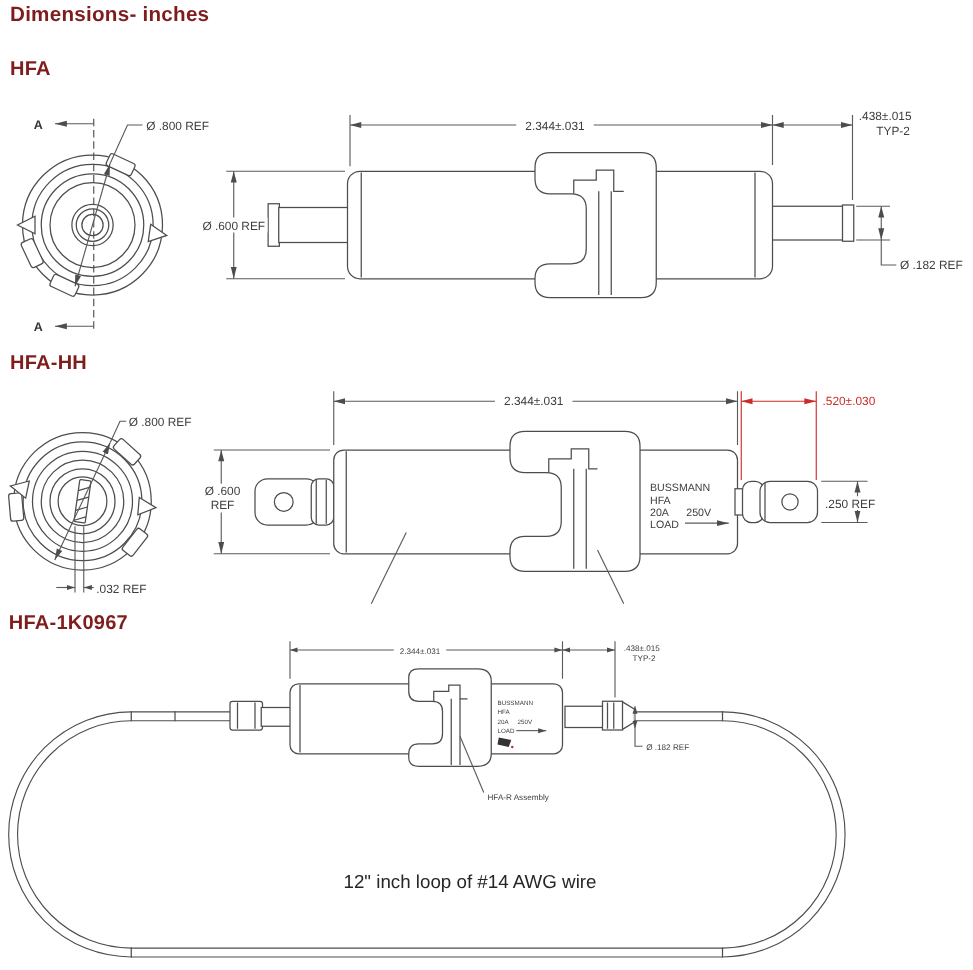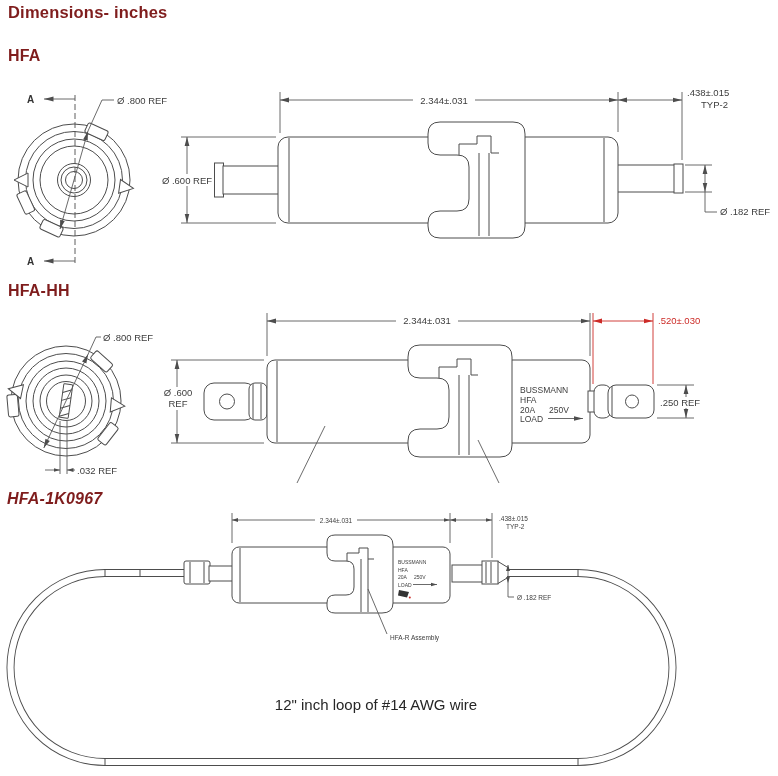--- a/index.html
+++ b/index.html
@@ -2,21 +2,21 @@
 <html><head>
 <meta charset="utf-8">
 <style>
   html,body{margin:0;padding:0;background:#fff;}
   #stage{position:relative;width:778px;height:776px;background:#fff;overflow:hidden;
          font-family:"Liberation Sans",sans-serif;}
   .hd{position:absolute;font-weight:bold;color:#7f1d1d;letter-spacing:.2px;}
   #title{left:8px;top:3px;font-size:16.5px;}
   #hd-hfa{left:8px;top:47px;font-size:16px;}
   #hd-hh{left:8px;top:282px;font-size:16px;text-align:center;}
-  #hd-1k{left:7px;top:490px;font-size:16px;font-style:italic;}
+  #hd-1k{left:7px;top:490px;font-size:16px;}
   svg{position:absolute;left:0;top:0;}
   .ln{stroke:#4d4d4d;stroke-width:1;fill:none;}
   .w{stroke:#4d4d4d;stroke-width:1;fill:#ffffff;}
   .dim{stroke:#5a5a5a;stroke-width:.9;fill:none;}
   .red{stroke:#cc2b27;stroke-width:.9;fill:none;}
   .dash{stroke:#4d4d4d;stroke-width:.9;fill:none;stroke-dasharray:6,3;}
   .bg{fill:#ffffff;stroke:none;}
   .t9{font:9.5px "Liberation Sans",sans-serif;fill:#3d3d3d;}
   .t8{font:8.5px "Liberation Sans",sans-serif;fill:#3d3d3d;}
   .t6{font:6.5px "Liberation Sans",sans-serif;fill:#3d3d3d;}

